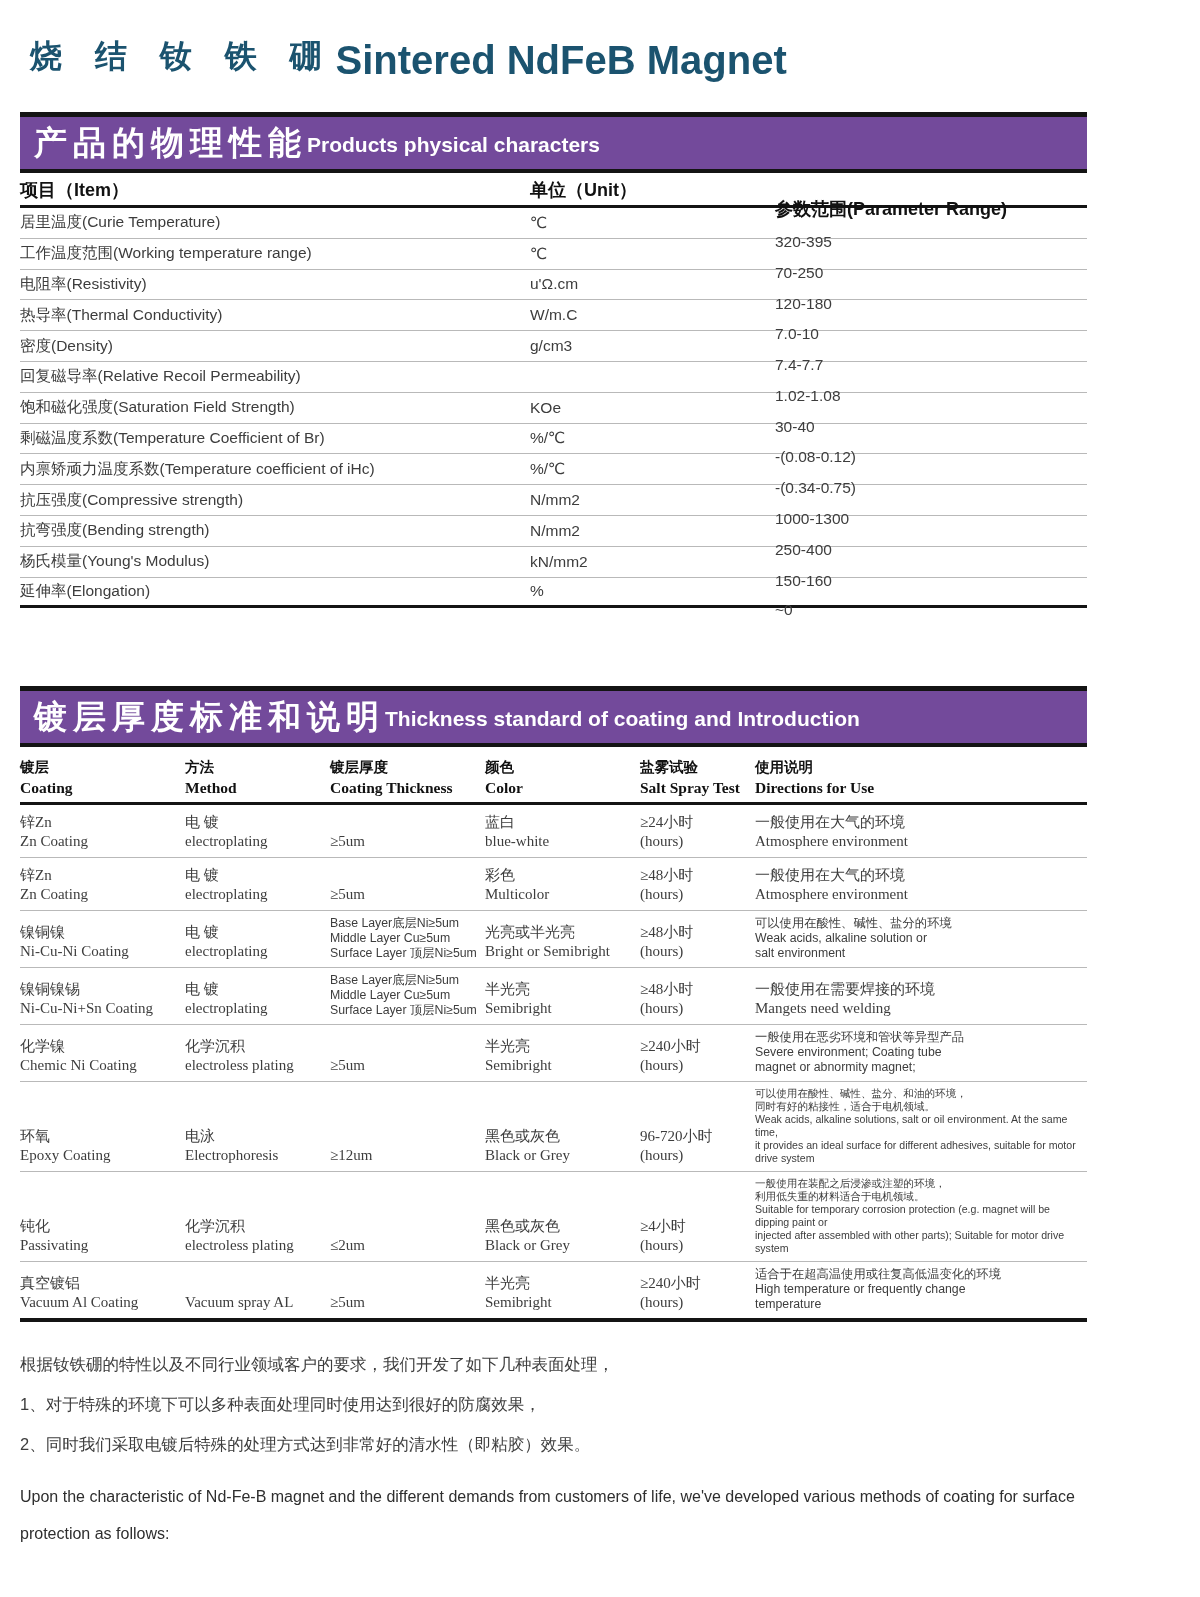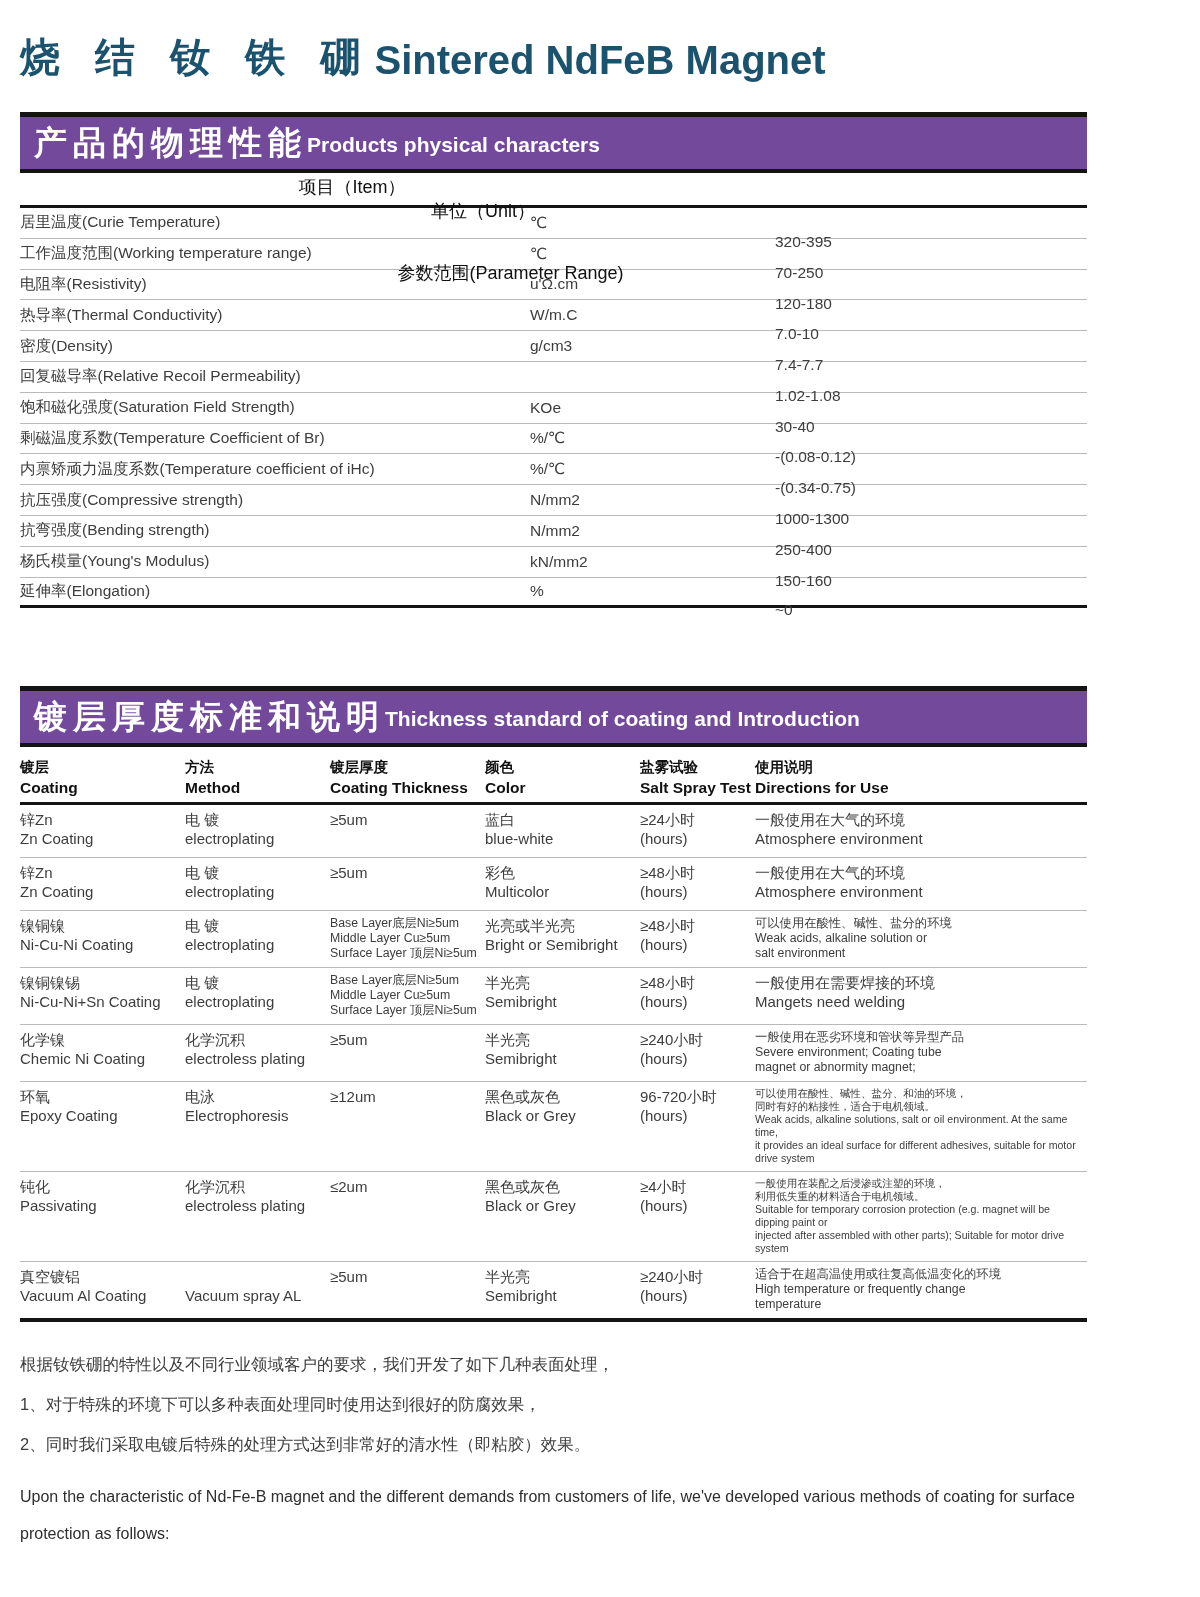--- a/index.html
+++ b/index.html
@@ -13,22 +13,23 @@
   body{
     width:1200px;
     font-family:"Liberation Sans","DejaVu Sans",sans-serif;
     color:var(--body-text);
   }
   .content{width:1067px;margin-left:20px;}
 
   
   .page-title{padding-top:18px;height:96px;display:flex;align-items:center;}
   .title-zh{
-    font-size:40px;font-weight:bold;letter-spacing:12px;
+    font-size:32px;font-weight:bold;letter-spacing:12px;
     color:var(--title-color);
+    margin-left:10px;
   }
   .title-en{
     font-size:40px;font-weight:bold;color:var(--title-color);
     margin-left:2px;position:relative;top:3px;
   }
 
   
   .banner{
     margin-top:16px;
     background:var(--banner-bg);
@@ -40,57 +41,57 @@
     color:var(--banner-text);
   }
   .banner-zh{font-size:33px;font-weight:bold;letter-spacing:6px;}
   .banner-en{font-size:21px;font-weight:bold;position:relative;top:2px;}
 
   
   .p-head{
     display:flex;align-items:center;
     height:33px;margin-top:2px;
     border-bottom:3px solid #141414;
-    font-weight:normal;font-size:18px;color:#111;flex-direction:column;
+    font-weight:bold;font-size:18px;color:#111;
   }
   .p-col-item{width:510px;}
   .p-col-unit{width:245px;}
   .p-col-range{width:312px;margin-top:38px;}
   .prow{
     display:flex;align-items:center;height:30.8px;
     border-bottom:1px solid #b9b9b9;
     font-size:15.5px;
   }
   .prow:last-child{border-bottom:3px solid #141414;}
   .pcell{overflow:hidden;white-space:nowrap;}
 
   
   .c-head{
     display:flex;margin-top:4px;
     border-bottom:3px solid #141414;
     padding:6px 0 4px 0;
-    font-weight:bold;color:#111;
+    font-weight:bold;color:#111;font-family:Liberation Serif, serif;
   }
   .c-head .hz{font-size:14.5px;line-height:20px;}
   .c-head .he{font-size:15.5px;line-height:21px;}
   .c-col-coating{width:165px;}
   .c-col-method{width:145px;}
   .c-col-thickness{width:155px;}
   .c-col-color{width:155px;}
   .c-col-salt{width:115px;}
   .c-col-directions{width:332px;}
   .crow{
     display:flex;
     border-bottom:1.5px solid #b9b9b9;
     min-height:53px;
     padding:5px 0 6px 0;
   }
   .crow:last-child{border-bottom:4px solid #141414;}
   .ccell{display:flex;flex-direction:column;}
-  .ccell.spread{justify-content:flex-start;}
+  .ccell.spread{justify-content:flex-end;font-family:Liberation Serif, serif;}
   .cline{font-size:15px;line-height:19px;min-height:19px;}
   .cline.small{font-size:12.3px;line-height:15px;min-height:15px;}
   .cline.tiny{font-size:10.6px;line-height:13px;min-height:13px;}
 
   
   .notes-zh{margin-top:22px;font-size:16.5px;}
   .notes-zh .note-line{line-height:40px;}
   .notes-en{margin-top:14px;font-size:16px;color:#2e2e2e;}
   .notes-en .intro{line-height:37px;}
 </style>

